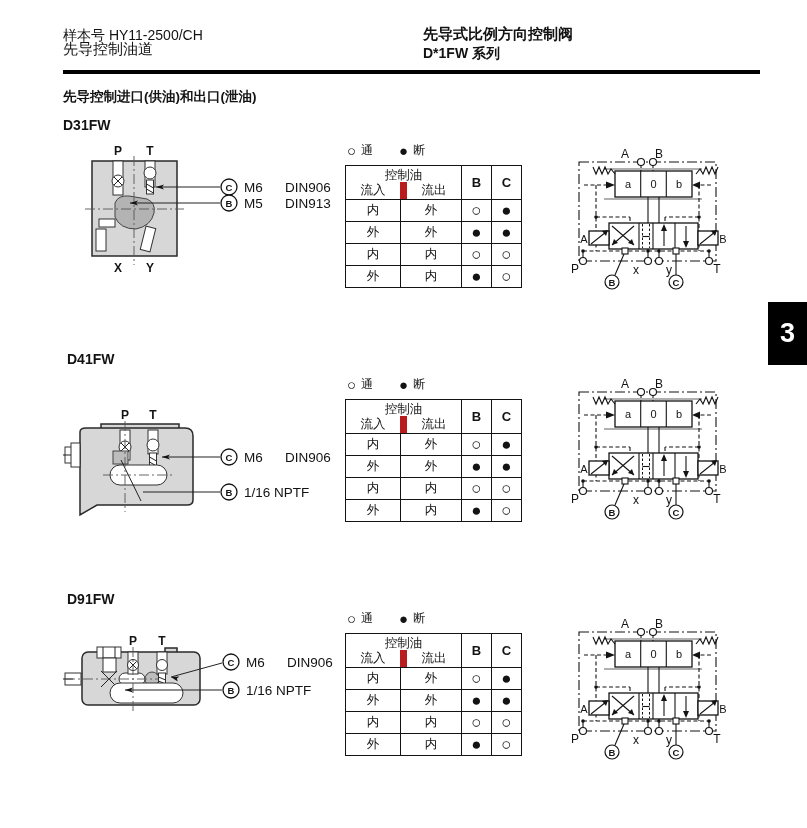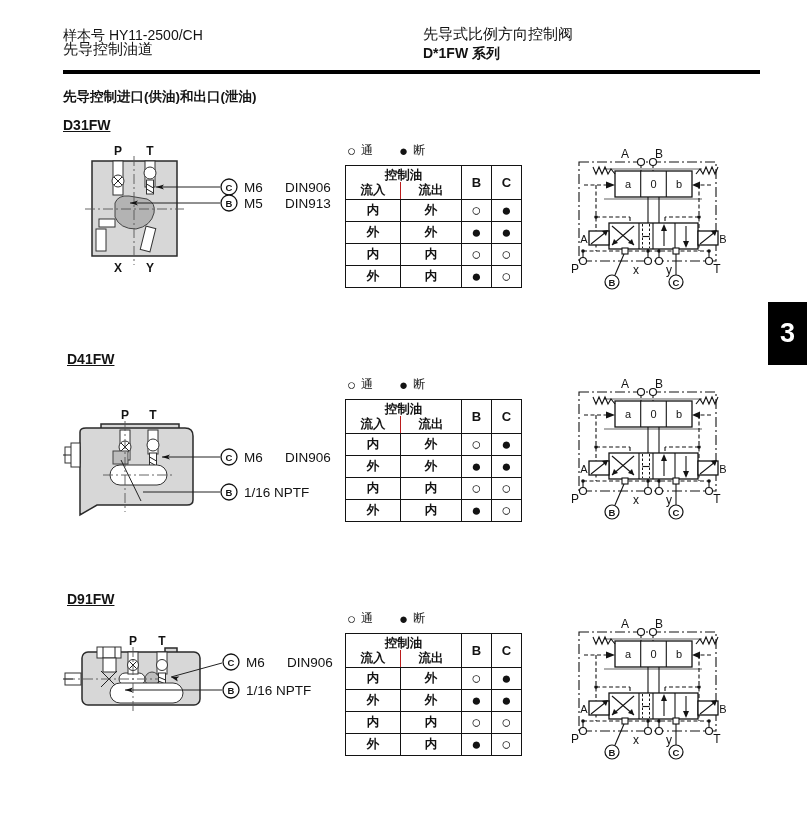--- a/index.html
+++ b/index.html
@@ -2,50 +2,50 @@
 <html><head>
 <meta charset="utf-8">
 <style>
   html,body { margin:0; padding:0; background:#fff; }
   .page { position:relative; width:807px; height:828px; background:#ffffff; overflow:hidden;
           font-family:"Liberation Sans","DejaVu Sans",sans-serif; color:#131313; }
 
   
   .hdr-sample  { position:absolute; left:63px; top:27px;  font-size:14px; }
   .hdr-doc     { position:absolute; left:63px; top:40px;  font-size:15px; font-weight:normal; }
-  .hdr-product { position:absolute; left:423px; top:25px; font-size:15px; font-weight:normal; }
+  .hdr-product { position:absolute; left:423px; top:25px; font-size:15px; font-weight:bold; }
   .hdr-series  { position:absolute; left:423px; top:45px; font-size:14px; font-weight:bold; }
   .rule        { position:absolute; left:63px; top:70px; width:697px; height:4px; background:#000; }
   .intro       { position:absolute; left:63px; top:88px; font-size:13.5px; font-weight:bold; }
 
   .page-tab { position:absolute; right:0; top:302px; width:39px; height:63px; background:#000;
               color:#fff; font-size:27px; font-weight:bold; display:flex; align-items:center; justify-content:center; }
 
   
   .sec { position:absolute; left:63px; width:710px; height:232px; }
   .sec1 { top:115px; } .sec2 { top:345px; } .sec3 { top:585px; }
-  .sec-title { position:absolute; left:0; top:2px; font-size:14px; font-weight:bold;text-decoration:underline; }
+  .sec-title { position:absolute; left:0; top:2px; font-size:14px; font-weight:bold; }
   .left-area { position:absolute; left:0; }
   .sec1 .left-area { top:26px; } .sec2 .left-area { top:60px; } .sec3 .left-area { top:50px; }
   .table-slot { position:absolute; left:282px; }
   .sec1 .table-slot { top:28px; } .sec2 .table-slot { top:32px; } .sec3 .table-slot { top:26px; }
   .schem-slot { position:absolute; left:505px; top:29px; }
 
   
   .legend { display:flex; align-items:center; font-size:12px; margin-left:2px; height:15px; }
   .lg-sym { font-size:15px; line-height:15px; margin-right:5px; }
   .lg-sym.second { margin-left:26px; }
   .ptable { border-collapse:collapse; margin-top:7px; background:#fff; }
   .ptable th, .ptable td { border:1.7px solid #131313; padding:0; text-align:center;
-                           font-size:12.5px; font-weight:bold; }
+                           font-size:12.5px; font-weight:normal; }
   .ptable th.bc { width:29px; font-weight:bold; font-size:13px; }
   .grp { width:114px; }
   .grp-top { font-size:12.5px; line-height:14px; padding-top:2px; }
   .grp-bot { display:flex; line-height:17px; font-size:12.5px; }
-  .grp-bot .gin { width:54px; border-right:1px solid #b91c1c; }
+  .grp-bot .gin { width:54px; border-right:7px solid #b91c1c; }
   .grp-bot .gout { flex:1; }
   .ptable td { height:21px; }
   .ptable td.cin { width:54px; border-right:1px solid #131313; }
   .ptable td.cout { width:60px; border-left:1px solid #131313; }
   .ptable td.circ { font-size:17px; line-height:1; }
 
   
   svg text { font-family:"Liberation Sans","DejaVu Sans",sans-serif; }
   .plbl { font-size:12px; font-weight:bold; text-anchor:middle; fill:#131313; }
   .co   { font-size:13.5px; fill:#131313; }

